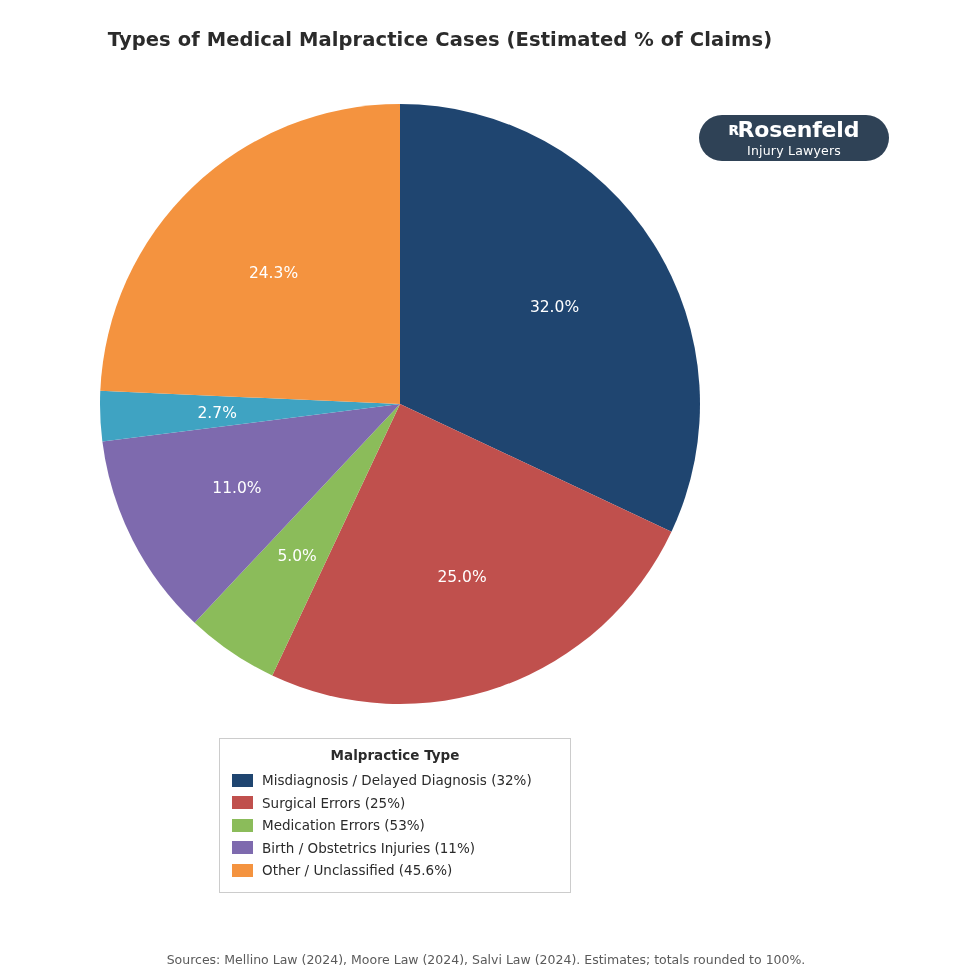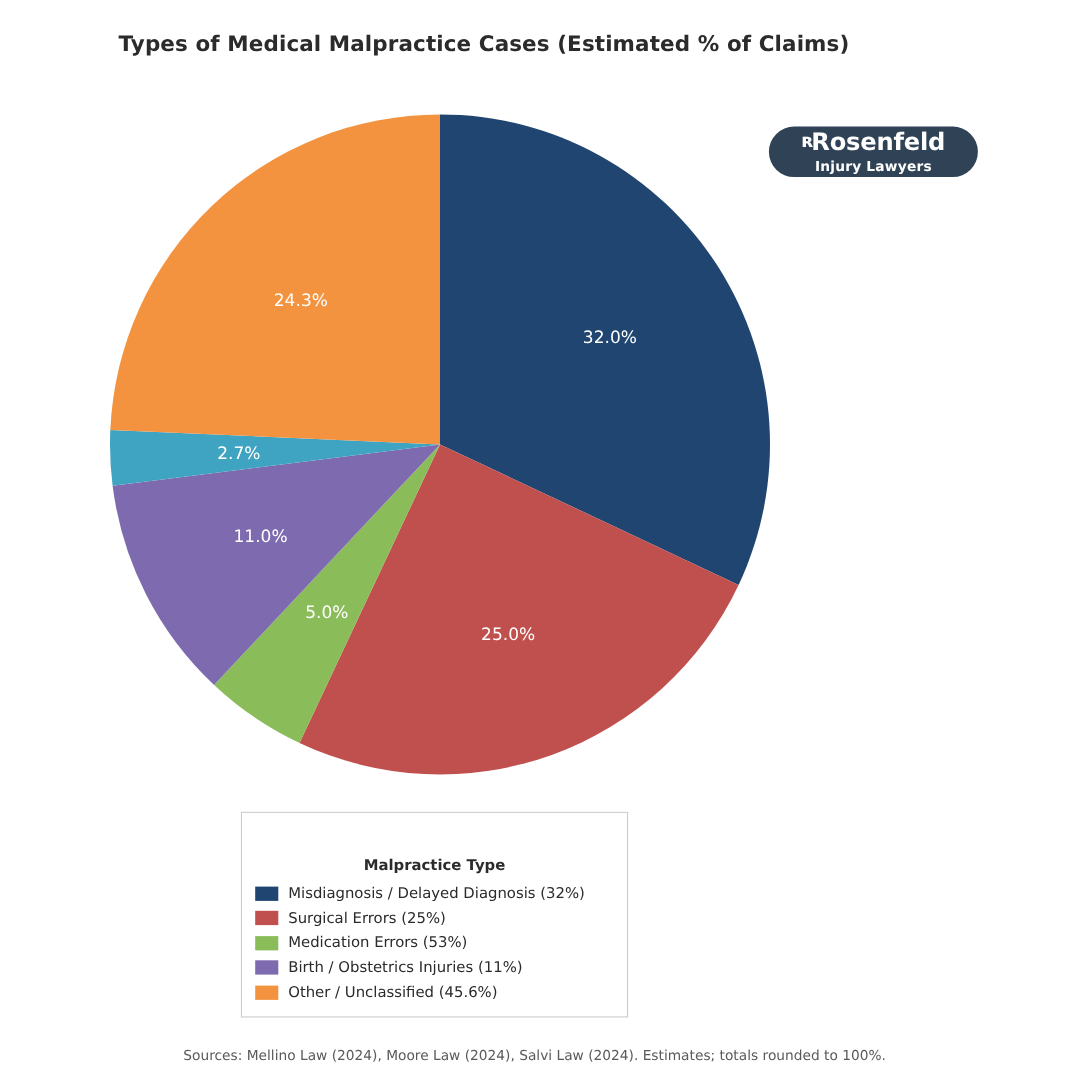--- a/index.html
+++ b/index.html
@@ -54,41 +54,40 @@
     line-height: 1.05;
     letter-spacing: -0.2px;
   }
   #logo-badge .logo-main .logo-mark {
     font-size: 17px;
     vertical-align: 2px;
     margin-right: -2px;
   }
   #logo-badge .logo-sub {
     font-size: 12.5px;
-    font-weight: bold;
+    font-weight: normal;
     letter-spacing: 0.2px;
     margin-top: 1px;
   }
   #legend {
     position: absolute;
     left: 219px;
     top: 738px;
     width: 352px;
     box-sizing: border-box;
     border: 1px solid #cccccc;
     background: #ffffff;
     padding: 8px 12px 10px 12px;
   }
   #legend-title {
     text-align: center;
     font-size: 13.5px;
     font-weight: bold;
     color: #2b2b2b;
     margin-bottom: 6px;
-    margin-top: 32px;
   }
   .legend-row {
     display: flex;
     align-items: center;
     height: 22.5px;
   }
   .legend-swatch {
     width: 21px;
     height: 13px;
     flex: 0 0 auto;

